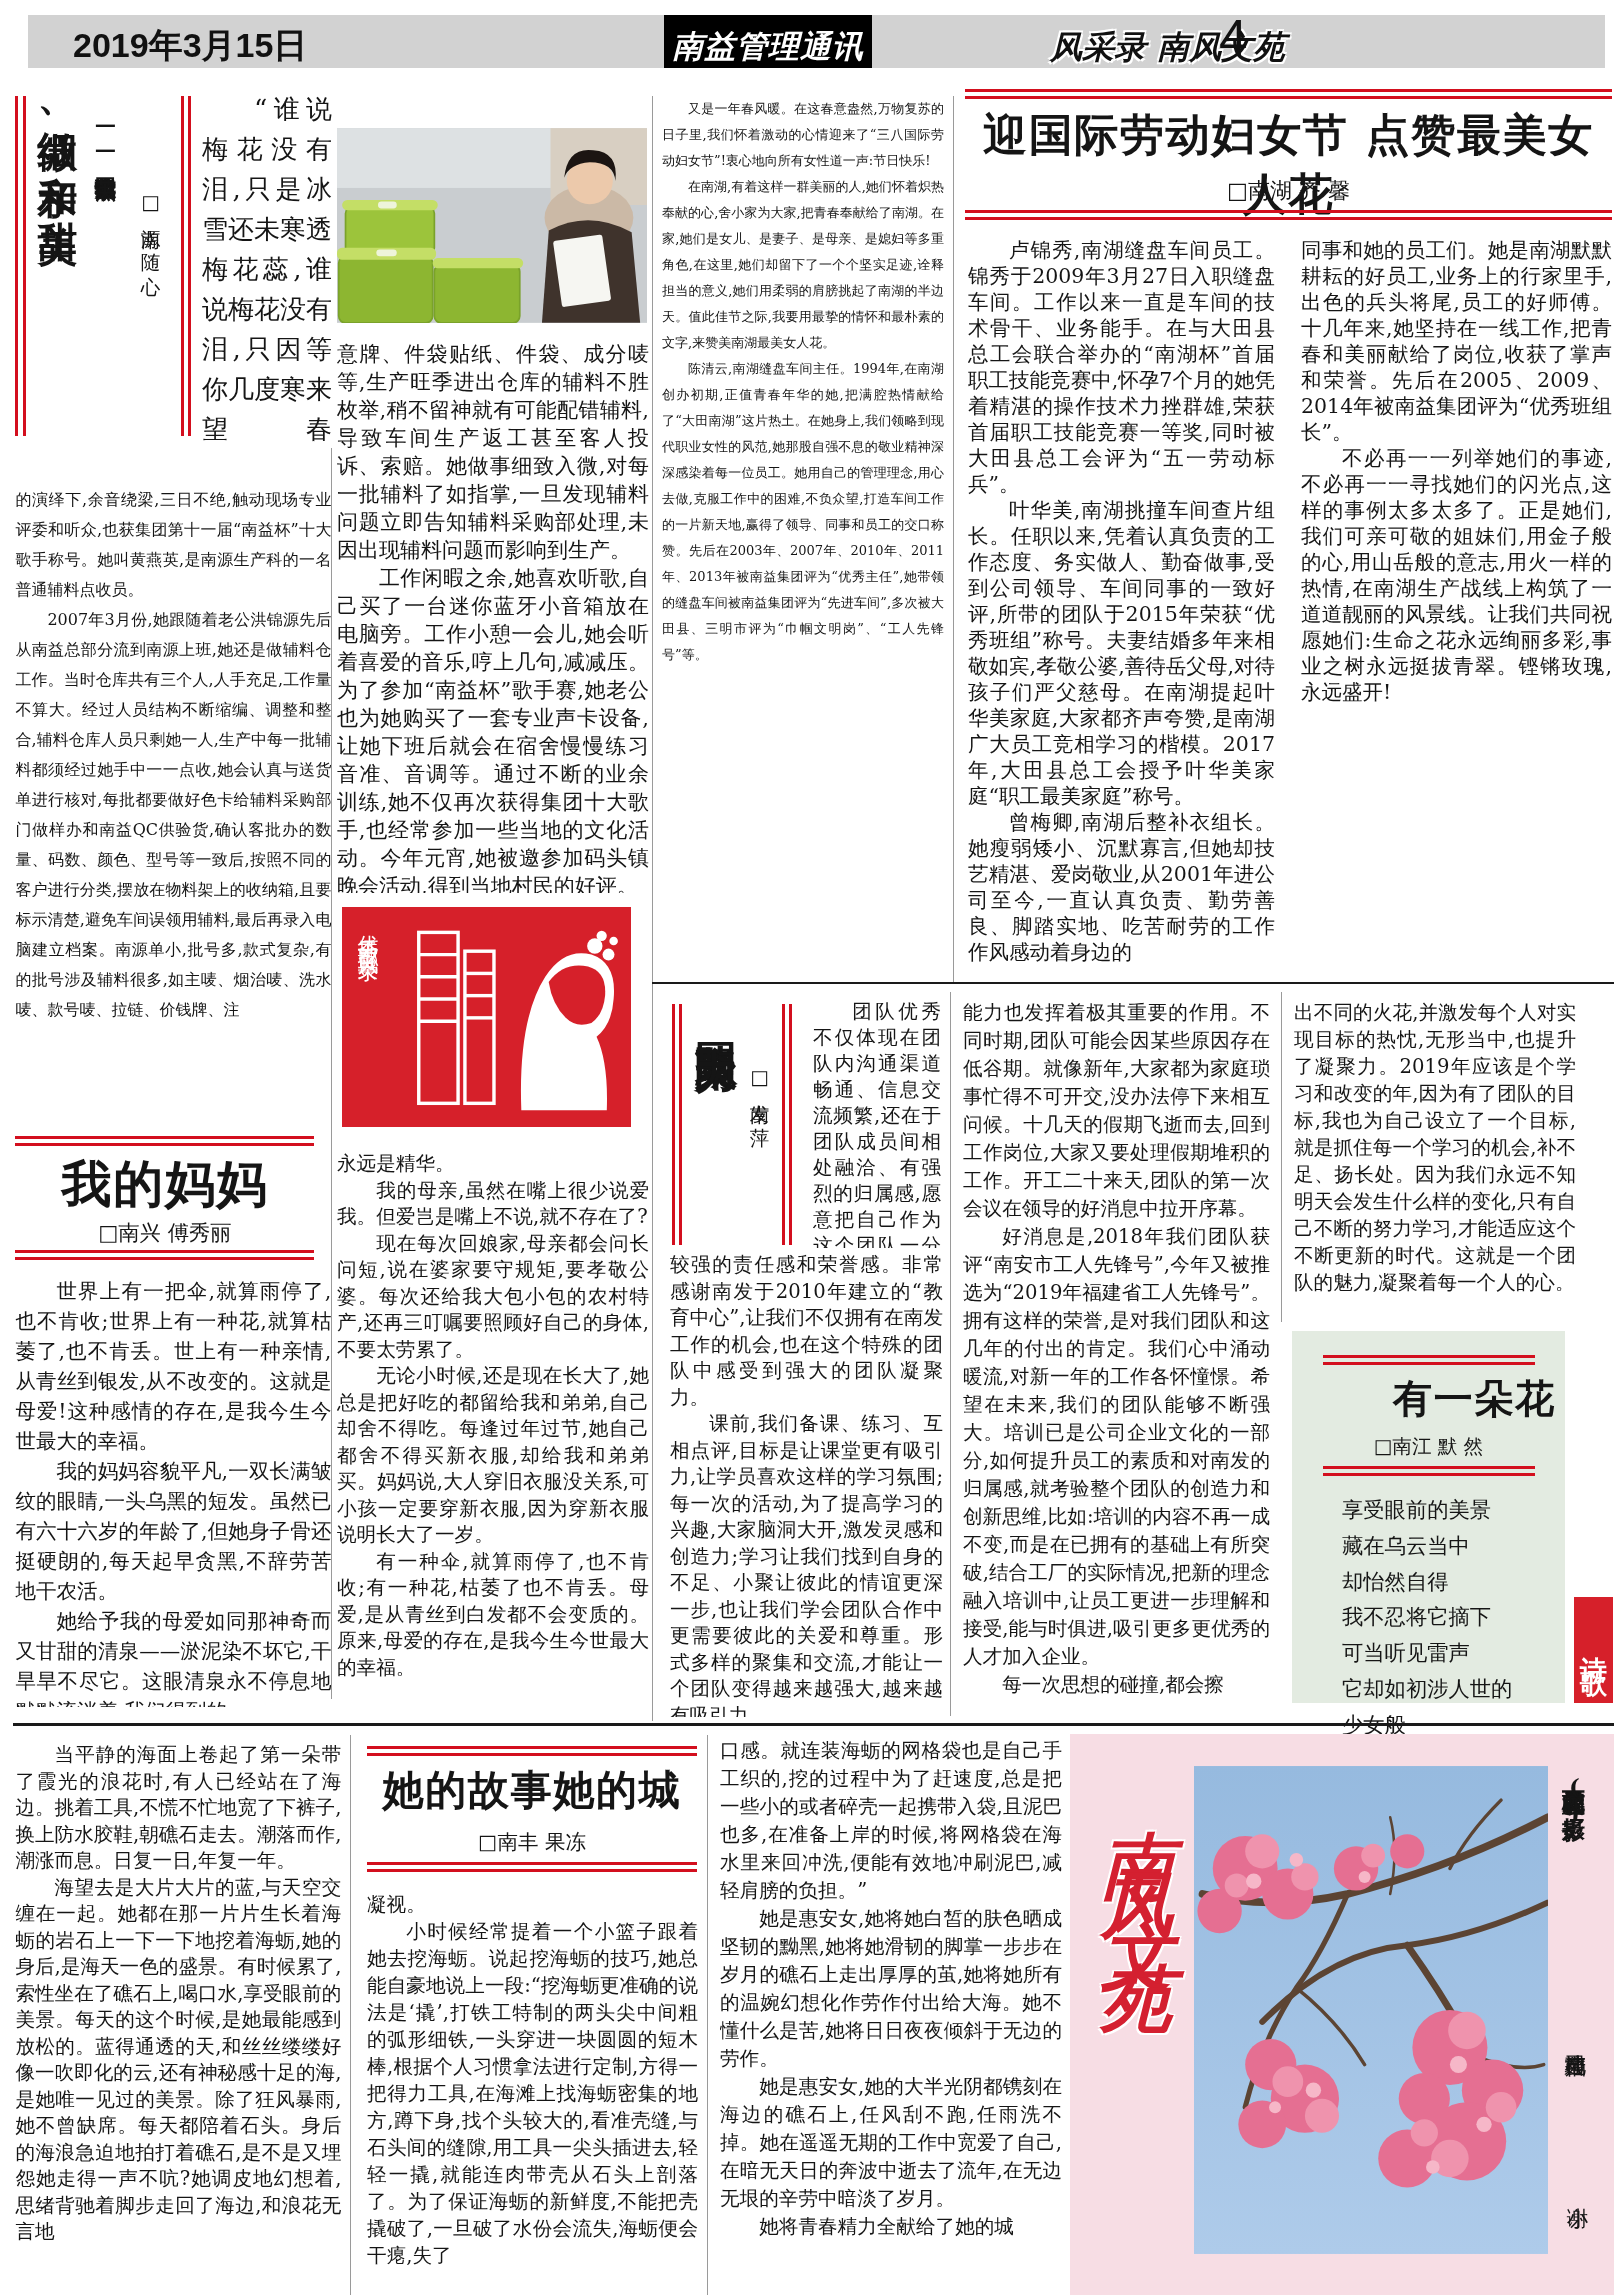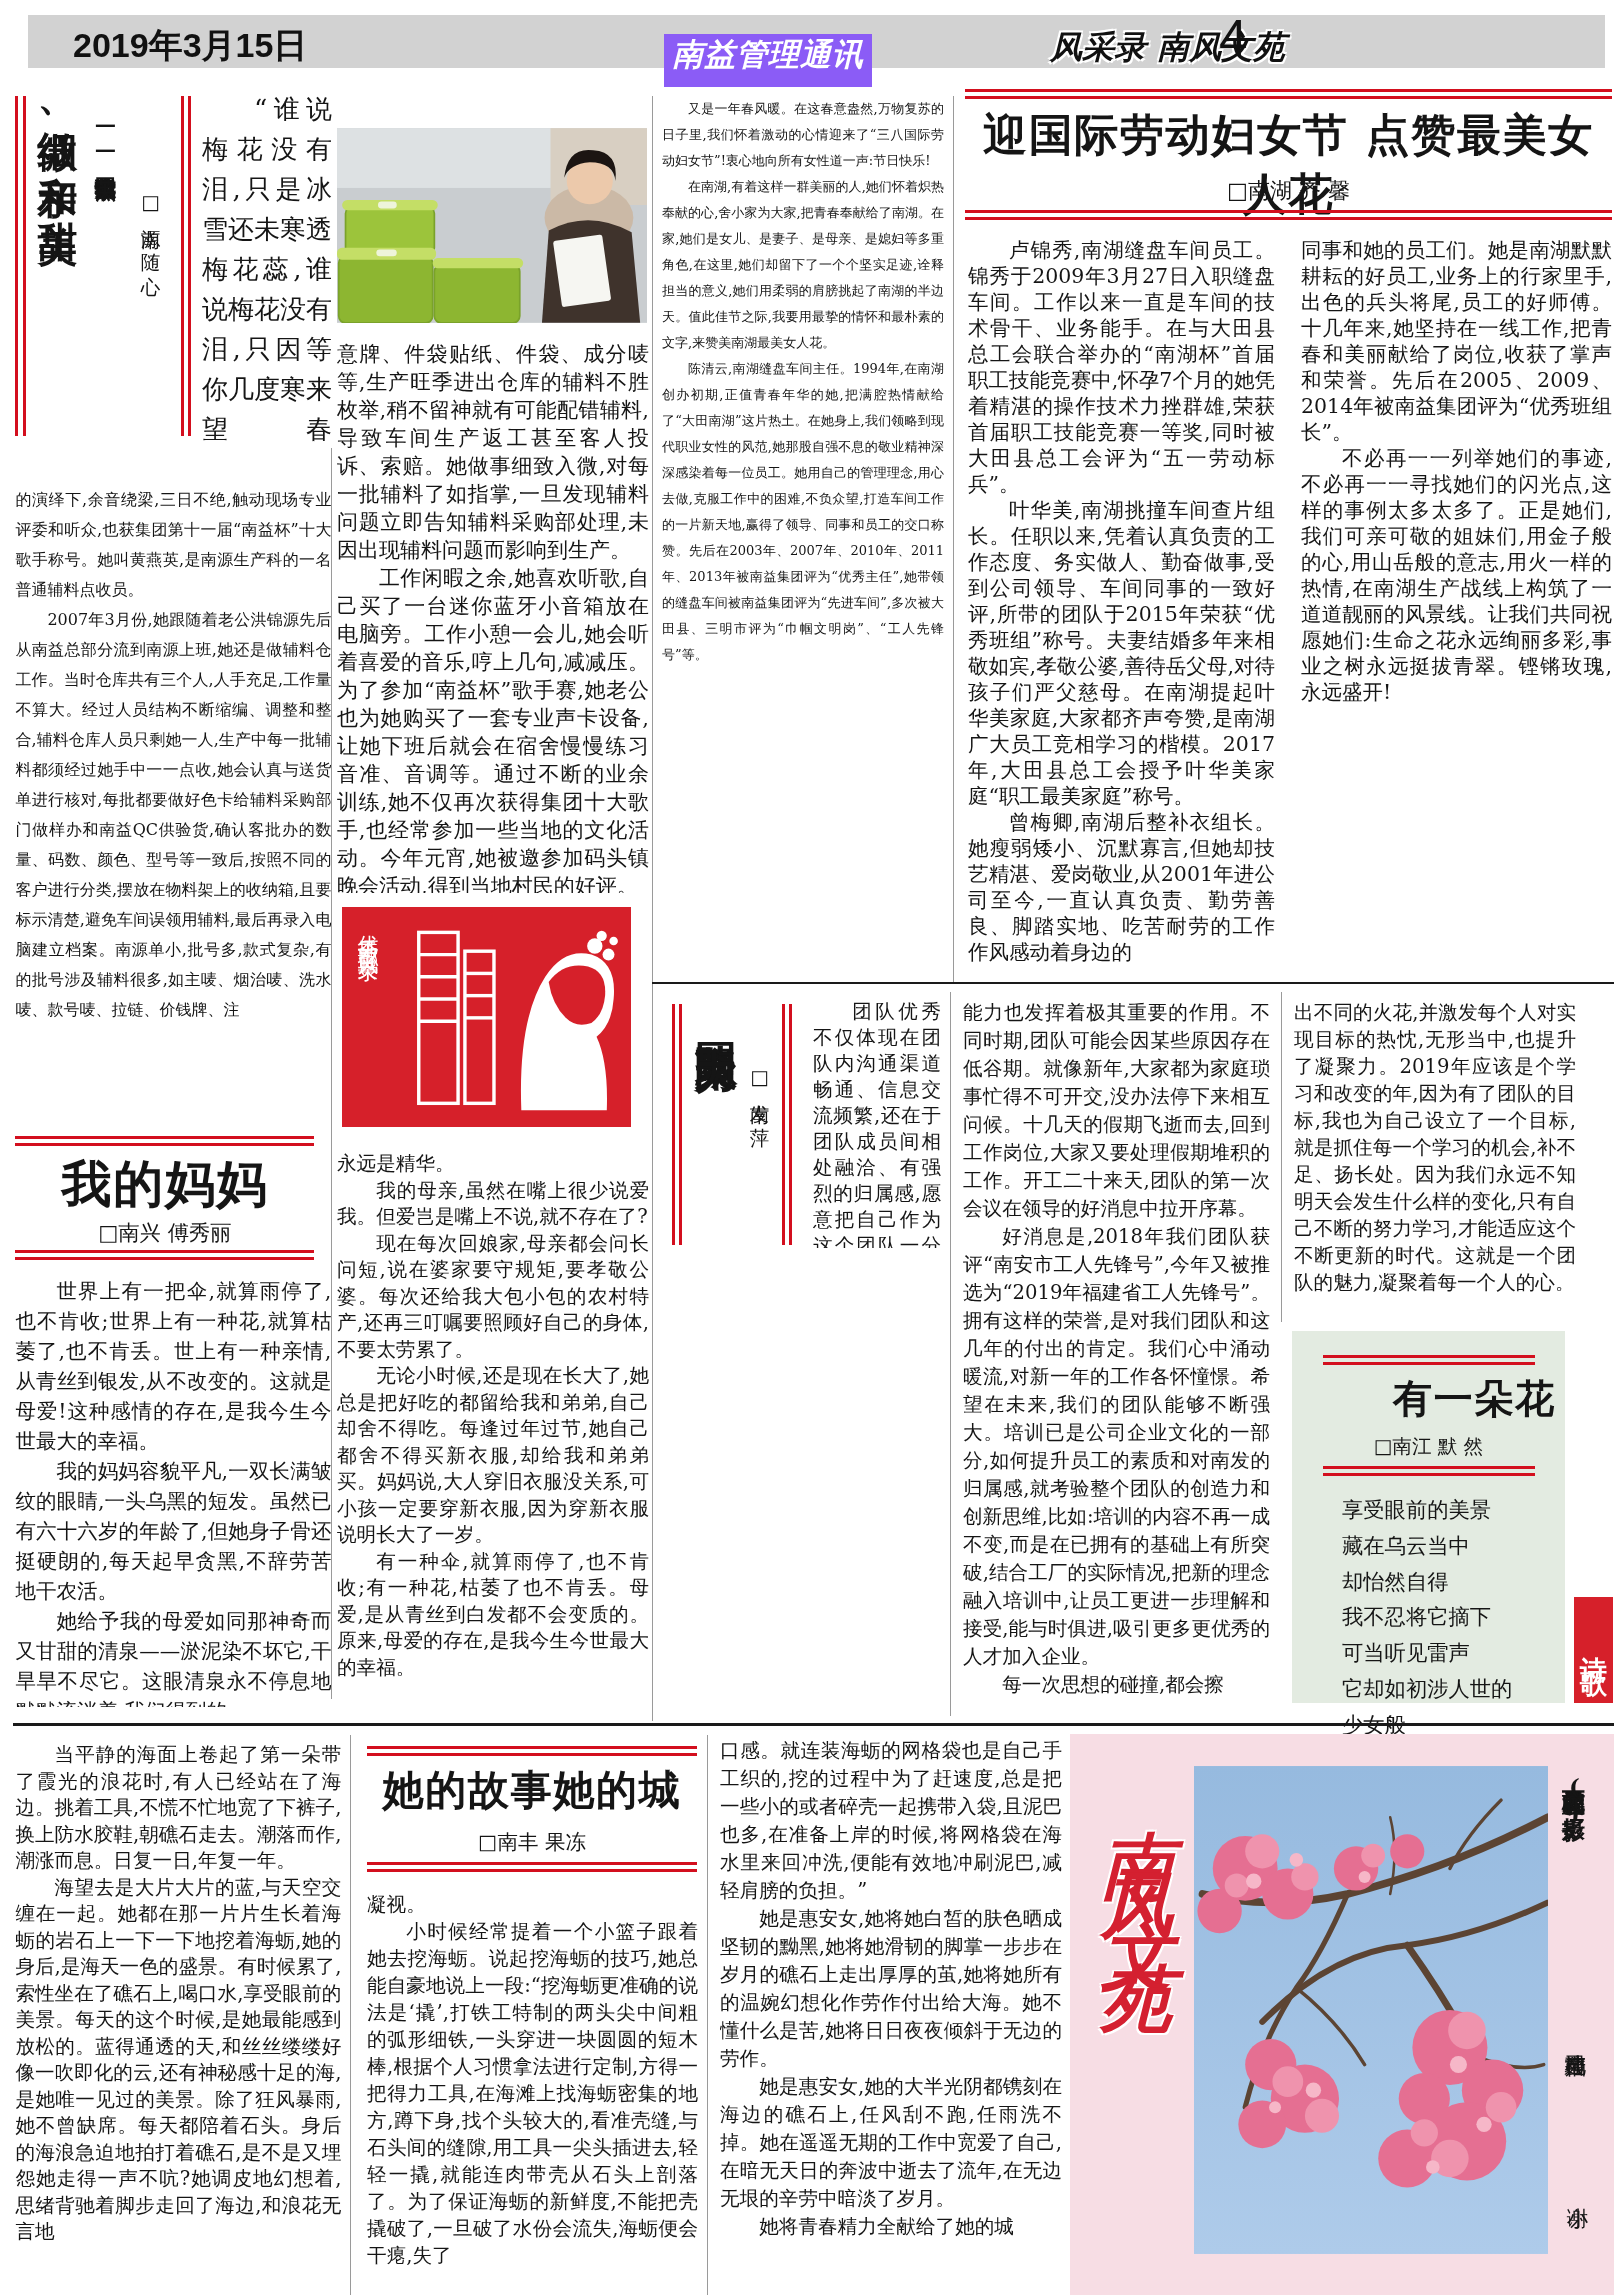--- a/index.html
+++ b/index.html
@@ -24,21 +24,21 @@
   .stamp-text{color:#ffffff;}
   .outline-w{text-shadow:1.7px 1.7px 0 #fff,-1.7px -1.7px 0 #fff,1.7px -1.7px 0 #fff,-1.7px 1.7px 0 #fff;}
 </style>
 </head>
 <body>
 
 <div id="page">
 
   <div class="abs" style="left:28px;top:15.4px;width:1577px;height:53px;background:#d2d2d2;"></div>
   <div class="abs sans" style="left:73px;top:23px;font-size:34px;font-weight:bold;color:#111;">2019年3月15日</div>
-  <div class="abs" style="left:664px;top:15.4px;width:208px;height:53px;background:#8b5cf6;display:flex;align-items:flex-start;justify-content:center;margin-top:19px;">
+  <div class="abs" style="left:664px;top:15.4px;width:208px;height:53px;background:#000000;display:flex;align-items:flex-end;justify-content:center;">
     <span style="color:#fff;font-size:31px;font-weight:bold;font-style:italic;letter-spacing:0.9px;">南益管理通讯</span>
   </div>
   <div class="abs outline-w" style="left:1050px;top:26px;font-size:32px;font-weight:bold;font-style:italic;color:#111;">风采录  南风文苑</div>
   <div class="abs sans" style="left:1219px;top:8.5px;font-size:51px;color:#111;">4</div>
 
   <div class="abs vrule-red" style="left:15.4px;top:96px;height:340px;"></div>
   <div class="abs vtext headline" style="left:31px;top:99px;height:342px;font-size:40px;">细微、亲和、甜美</div>
   <div class="abs vtext" style="left:91px;top:111px;height:314px;font-size:21.3px;font-weight:bold;">——记集团十大歌手黄燕英</div>
   <div class="abs vtext" style="left:137px;top:191px;height:154px;font-size:19.6px;">□南源  随  心</div>
   <div class="abs vrule-red" style="left:181px;top:96px;height:340px;"></div>
@@ -145,20 +145,24 @@
     </div>
 
   <div class="abs blackrule" style="left:652px;top:982px;width:962px;height:1.7px;"></div>
 
   <div class="abs vrule-red" style="left:672px;top:1004px;height:241px;"></div>
   <div class="abs vtext headline" style="left:688px;top:1009px;height:239px;font-size:43px;">团队凝聚力</div>
   <div class="abs vtext" style="left:746px;top:1066px;height:154px;font-size:19.6px;">□南发  萍</div>
   <div class="abs vrule-red" style="left:782px;top:1004px;height:241px;"></div>
   <div class="col" style="left:813px;top:999px;width:128px;height:249px;font-size:19.6px;line-height:26px;">
       <p>团队优秀不仅体现在团队内沟通渠道畅通、信息交流频繁,还在于团队成员间相处融洽、有强烈的归属感,愿意把自己作为这个团队一分子并付出努力,有</p>
+    </div>
+  <div class="col cont" style="left:670px;top:1252px;width:273px;height:465px;font-size:19.6px;line-height:26.5px;">
+      <p>较强的责任感和荣誉感。非常感谢南发于2010年建立的“教育中心”,让我们不仅拥有在南发工作的机会,也在这个特殊的团队中感受到强大的团队凝聚力。</p>
+      <p>课前,我们备课、练习、互相点评,目标是让课堂更有吸引力,让学员喜欢这样的学习氛围;每一次的活动,为了提高学习的兴趣,大家脑洞大开,激发灵感和创造力;学习让我们找到自身的不足、小聚让彼此的情谊更深一步,也让我们学会团队合作中更需要彼此的关爱和尊重。形式多样的聚集和交流,才能让一个团队变得越来越强大,越来越有吸引力。</p>
     </div>
   <div class="abs sep" style="left:950px;top:992px;width:0.9px;height:724px;"></div>
   <div class="col cont" style="left:963px;top:999px;width:307px;height:717px;font-size:19.6px;line-height:28px;">
       <p>能力也发挥着极其重要的作用。不同时期,团队可能会因某些原因存在低谷期。就像新年,大家都为家庭琐事忙得不可开交,没办法停下来相互问候。十几天的假期飞逝而去,回到工作岗位,大家又要处理假期堆积的工作。开工二十来天,团队的第一次会议在领导的好消息中拉开序幕。</p>
       <p>好消息是,2018年我们团队获评“南安市工人先锋号”,今年又被推选为“2019年福建省工人先锋号”。拥有这样的荣誉,是对我们团队和这几年的付出的肯定。我们心中涌动暖流,对新一年的工作各怀憧憬。希望在未来,我们的团队能够不断强大。培训已是公司企业文化的一部分,如何提升员工的素质和对南发的归属感,就考验整个团队的创造力和创新思维,比如:培训的内容不再一成不变,而是在已拥有的基础上有所突破,结合工厂的实际情况,把新的理念融入培训中,让员工更进一步理解和接受,能与时俱进,吸引更多更优秀的人才加入企业。</p>
       <p>每一次思想的碰撞,都会擦</p>
     </div>
   <div class="abs sep" style="left:1281px;top:992px;width:0.9px;height:330px;"></div>
   <div class="col cont" style="left:1294px;top:999px;width:282px;height:323px;font-size:19.6px;line-height:27px;">
       <p>出不同的火花,并激发每个人对实现目标的热忱,无形当中,也提升了凝聚力。2019年应该是个学习和改变的年,因为有了团队的目标,我也为自己设立了一个目标,就是抓住每一个学习的机会,补不足、扬长处。因为我们永远不知明天会发生什么样的变化,只有自己不断的努力学习,才能适应这个不断更新的时代。这就是一个团队的魅力,凝聚着每一个人的心。</p>

